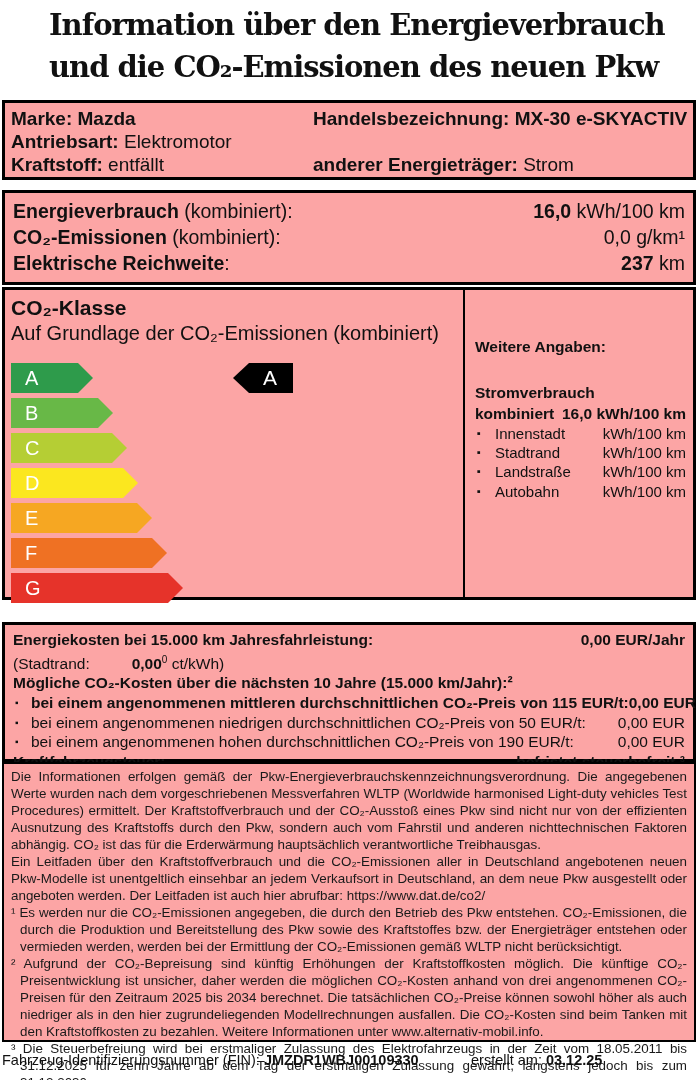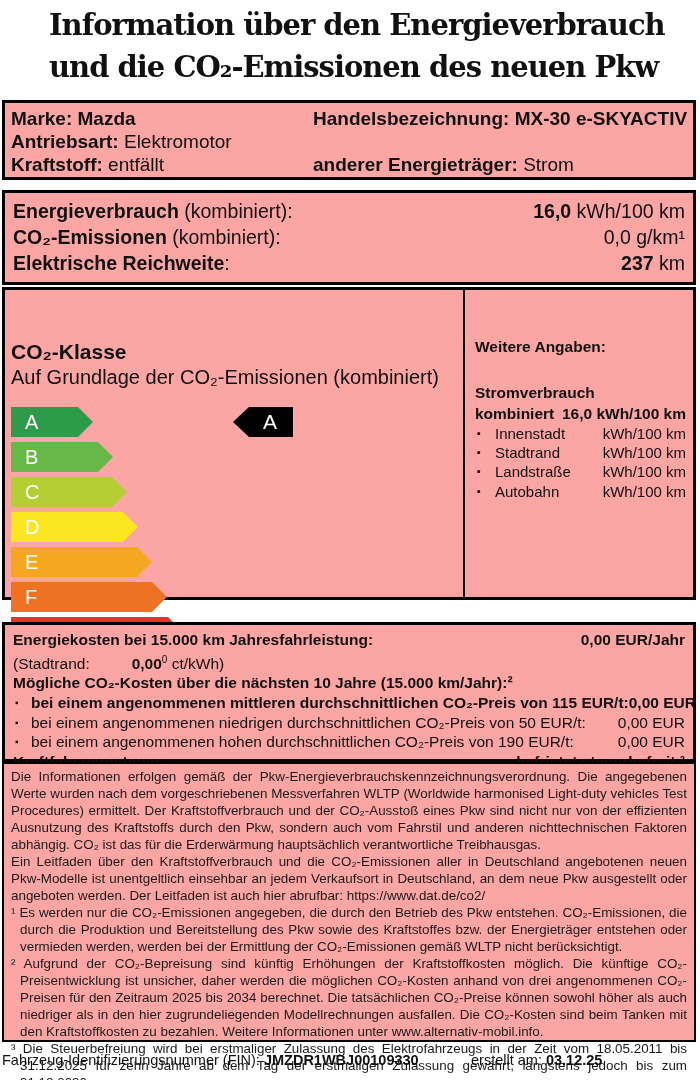--- a/index.html
+++ b/index.html
@@ -23,21 +23,21 @@
   .veh-cell { white-space:nowrap; overflow:hidden; }
   .lbl { font-weight:bold; }
 
   
   #consumption-box { top:190px; height:95px; padding:5px 8px; font-size:19.5px; }
   .cons-row { display:flex; justify-content:space-between; line-height:26px; white-space:nowrap; }
 
   
   #class-box { top:287px; height:313px; display:flex; padding:0; }
   .class-left { width:460px; border-right:2px solid #000; padding:5px 0 0 6px; position:relative; }
-  .class-heading { font-size:21px; font-weight:bold; line-height:26px;margin-top:44px; }
+  .class-heading { font-size:21px; font-weight:bold; line-height:26px; }
   .class-subheading { font-size:20px; line-height:25px; }
   .arrows { position:relative; margin-top:17px; }
   .class-arrow {
     height:30px; margin-bottom:5px; color:#fff; font-size:20px; line-height:30px;
     padding-left:14px;
     clip-path: polygon(0 0, calc(100% - 15px) 0, 100% 50%, calc(100% - 15px) 100%, 0 100%);
   }
   .arr-0{width:82px;} .arr-1{width:102px;} .arr-2{width:116px;} .arr-3{width:127px;}
   .arr-4{width:141px;} .arr-5{width:156px;} .arr-6{width:172px;}
   .pointer {

